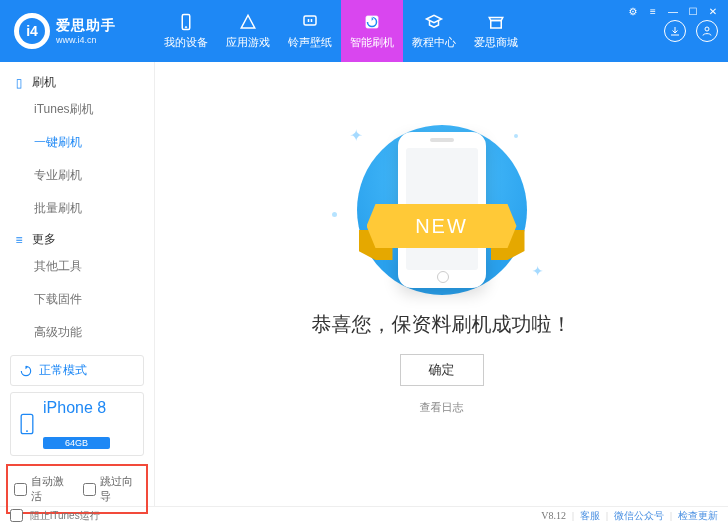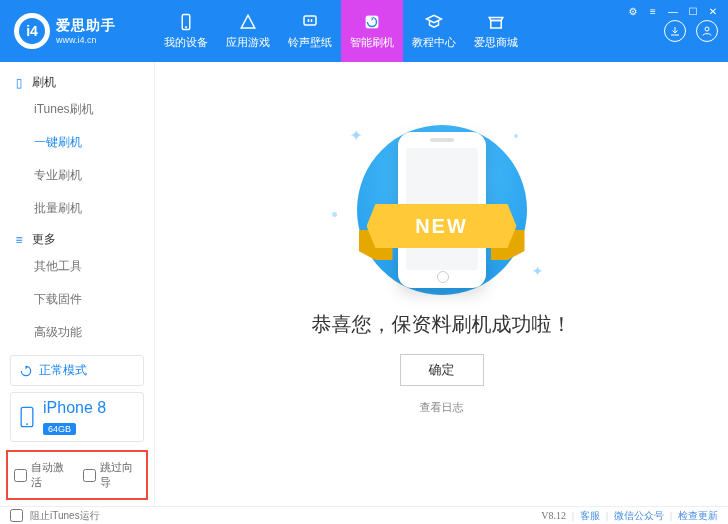--- a/index.html
+++ b/index.html
@@ -26,36 +26,36 @@
   .sb-scroll { flex:1; padding-top:6px;}
   .sb-group { padding: 6px 12px 2px; color:#333; font-size:12px; display:flex; align-items:center;}
   .sb-g-ico { width:14px; text-align:center; margin-right:6px; color:#1e88f5;}
   .sb-item { padding: 8px 12px 8px 34px; color:#737373; cursor:pointer; font-size:12px;}
   .sb-item.active { color:#1e88f5; }
   .sb-mode { margin: 6px 10px; padding:6px 8px; border:1px solid #e5e5e5; border-radius:3px; display:flex; align-items:center; color:#1e88f5; font-size:12px; cursor:pointer;}
   .sb-mode svg { margin-right:6px; }
   .sb-device { margin:0 10px 8px; padding:6px 8px; border:1px solid #e5e5e5; border-radius:3px; display:flex; align-items:center; }
   .sb-device svg { margin-right:8px;}
   .sb-dev-r .name{ color:#1e88f5; font-size:16px; }
-  .badge { display:inline-block; background:#1e88f5; color:#fff; font-size:9px; padding:1px 5px; border-radius:2px; margin-top:6px;}
+  .badge { display:inline-block; background:#1e88f5; color:#fff; font-size:9px; padding:1px 22px; border-radius:2px; margin-top:20px;}
   .sb-checks { margin:0 6px 20px; padding:8px 6px; border:2px solid #f24a3a; display:flex; gap:12px; font-size:11px; color:#666;}
   .sb-checks label { display:flex; align-items:center; cursor:pointer;}
   .sb-checks input { margin-right:4px;}
 
   .main { flex:1; display:flex; flex-direction:column; align-items:center; }
   .illus { margin-top:60px; width:220px; height:175px; position:relative; display:flex; align-items:center; justify-content:center;}
   .big-circle { position:absolute; width:170px; height:170px; border-radius:50%; background:radial-gradient(circle at 50% 30%, #4fc3ff 0%, #2aa1ed 70%); }
   .sparkle { position:absolute; color:#6bc2ff; opacity:.6;}
   .s1{top:4px; left:18px; font-size:16px;} .s2{bottom:18px; right:8px; font-size:14px;} .s3{top:90px; left:0; width:5px; height:5px; background:#85d0ff; border-radius:50%;} .s4{top:12px; right:34px; width:4px; height:4px; background:#85d0ff; border-radius:50%;}
   .phone { position:absolute; width:88px; height:156px; background:#fff; border-radius:14px; box-shadow:0 6px 16px rgba(0,0,0,.15); top:10px;}
   .phone:before{content:""; position:absolute; top:16px; left:8px; right:8px; bottom:18px; background:#f4f6f8; border-radius:3px;}
   .phone:after{content:""; position:absolute; bottom:5px; left:50%; width:10px; height:10px; margin-left:-5px; border-radius:50%; border:1px solid #ccc;}
   .phone .notch{position:absolute; top:6px; left:50%; width:24px; height:4px; margin-left:-12px; background:#e0e0e0; border-radius:3px;}
   .ribbon { position:absolute; top:82px; }
-  .rib-body{ width:150px; height:44px; background:#ffc937; display:flex; align-items:center; justify-content:center; font-weight:700; font-size:20px; color:#fff; letter-spacing:2px; position:relative; z-index:2; clip-path: polygon(6% 0, 94% 0, 100% 50%, 94% 100%, 6% 100%, 0 50%);}
+  .rib-body{ width:150px; height:44px; background:#ffc937; display:flex; align-items:center; justify-content:center; font-weight:400; font-size:20px; color:#fff; letter-spacing:2px; position:relative; z-index:2; clip-path: polygon(6% 0, 94% 0, 100% 50%, 94% 100%, 6% 100%, 0 50%);}
   .rib-tail{position:absolute; width:34px; height:30px; background:#e5a800; top:26px;}
   .rt-l{ left:-8px; clip-path: polygon(0 0, 100% 0, 100% 100%, 50% 100%, 0 70%);}
   .rt-r{ right:-8px; clip-path: polygon(0 0, 100% 0, 100% 70%, 50% 100%, 0 100%);}
   .msg { margin-top:14px; font-size:20px; color:#333;}
   .okbtn { margin-top:16px; padding:6px 28px; border:1px solid #ccc; background:#fff; cursor:pointer; font-size:13px; color:#333;}
   .loglink { margin-top:14px; font-size:11px; color:#888; cursor:pointer;}
 
   .footer { height:18px; border-top:1px solid #eee; display:flex; align-items:center; padding:0 10px; font-size:10px; color:#777;}
   .footer .f-left { display:flex; align-items:center; gap:4px; cursor:pointer;}
   .footer .f-left input{ margin-right:3px;}

